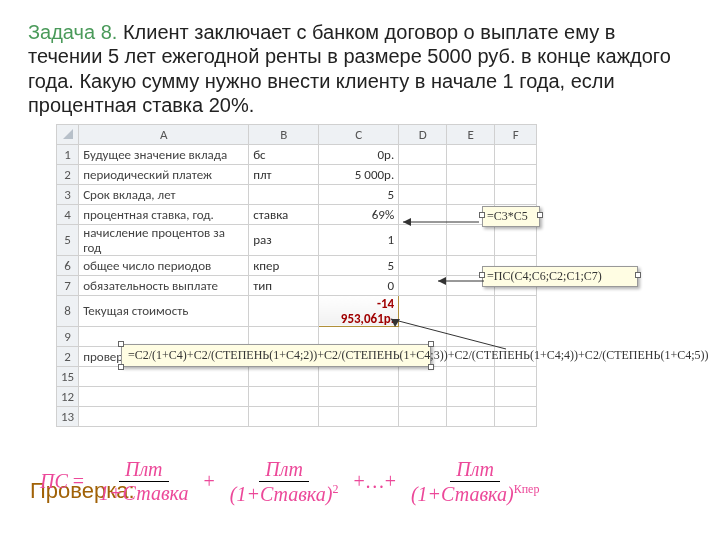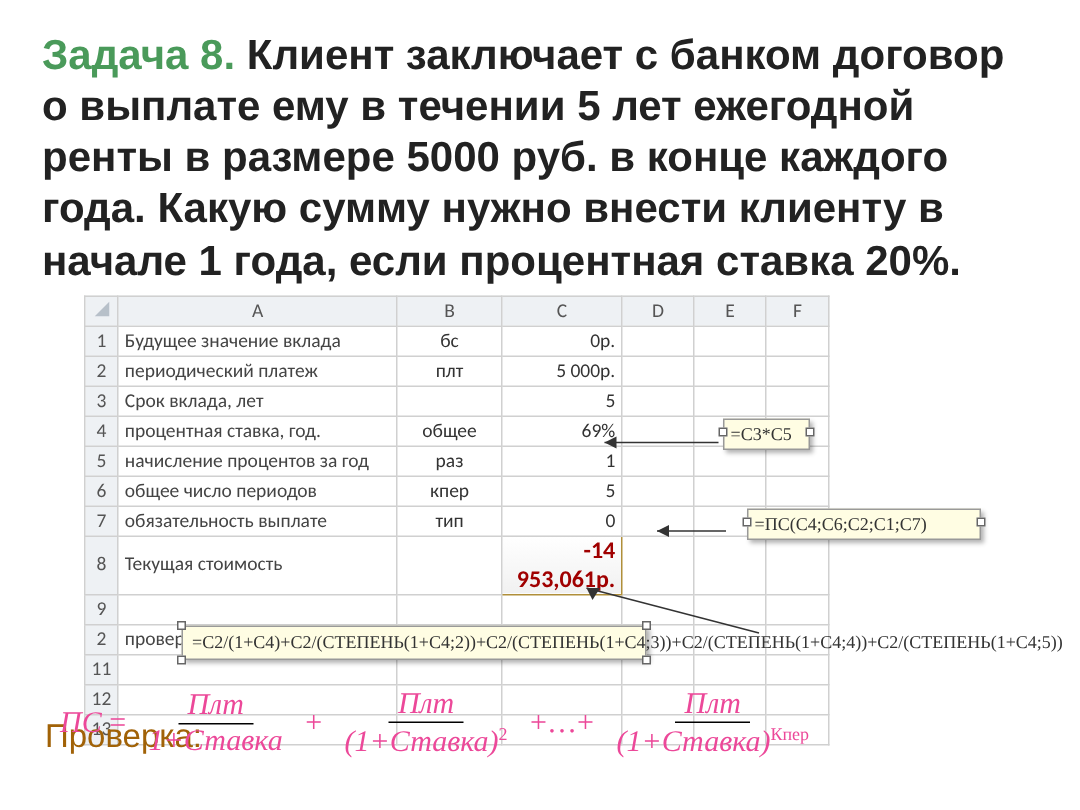--- a/index.html
+++ b/index.html
@@ -8,24 +8,23 @@
     width: 720px;
     height: 540px;
     background: #fff;
     font-family: Arial, sans-serif;
     overflow: hidden;
     position: relative;
   }
   .slide { padding: 20px 28px 10px 28px; }
   .title-text {
     font-family: "Century Gothic", Arial, sans-serif;
-    font-size: 28px;
+    font-size: 20px;
     line-height: 1.22;
     color: #222;
-    font-weight: bold;
   }
   .task-no { color: #4a9a5a; }
   .sheet-wrap { margin: 6px 12px 0 28px; position: relative; }
   table.sheet {
     border-collapse: collapse;
     font-family: Calibri, Arial, sans-serif;
     font-size: 13px;
     color: #333;
   }
   table.sheet th, table.sheet td {
@@ -40,49 +39,49 @@
     color: #555;
     font-weight: normal;
     text-align: center;
   }
   table.sheet th.rowhdr {
     background: #eef1f4;
     text-align: center;
     width: 22px;
     color: #555;
   }
-  table.sheet td.colA { width: 186px; color:#444; }
-  table.sheet td.colB { width: 70px; text-align: center; }
+  table.sheet td.colA { width: 170px; color:#444; }
+  table.sheet td.colB { width: 70px; }
   table.sheet td.colC { width: 80px; text-align: right; }
   table.sheet td.colD { width: 48px; }
   table.sheet td.colE { width: 48px; }
   table.sheet td.colF { width: 42px; }
   .hlcell {
     background: linear-gradient(#fff,#f1f1f1) !important;
     border: 1px solid #b08f3a !important;
     font-weight: bold;
-    font-size: 16px;
+    font-size: 13px;
     color: #a00000;
     text-align: right;
   }
   .callout {
     position: absolute;
     background: #fffde3;
     border: 1px solid #999;
     box-shadow: 2px 2px 3px rgba(0,0,0,.3);
     font-family: Liberation Serif, serif;
     font-size: 12px;
     padding: 3px 6px;
     color: #333;
   }
   .callout .handle {
     position:absolute; width:6px; height:6px; background:#fff; border:1px solid #666;
   }
   .co1 { top: 82px; left: 426px; width: 58px; padding:2px 4px; }
-  .co2 { top: 142px; left: 426px; width: 156px; padding:2px 4px;margin-left:16px; }
+  .co2 { top: 142px; left: 426px; width: 156px; padding:2px 4px; }
   .co3 { top: 220px; left: 65px; width: 310px; line-height:1.25; }
   .arrow-svg { position:absolute; pointer-events:none; }
   .check-label {
     position: absolute;
     left: 30px; top: 478px;
     font-family: "Century Gothic", Arial, sans-serif;
     font-size: 22px;
     color: #a16207;
   }
   .formula {
@@ -149,21 +148,21 @@
             <td class="colA">Срок вклада, лет</td>
             <td class="colB"></td>
             <td class="colC">5</td>
             <td class="colD"></td>
             <td class="colE"></td>
             <td class="colF"></td>
           </tr>
           <tr>
             <th class="rowhdr">4</th>
             <td class="colA">процентная ставка, год.</td>
-            <td class="colB">общее</td>
+            <td class="colB">ставка</td>
             <td class="colC">69%</td>
             <td class="colD"></td>
             <td class="colE"></td>
             <td class="colF"></td>
           </tr>
           <tr>
             <th class="rowhdr">5</th>
             <td class="colA">начисление процентов за год</td>
             <td class="colB">раз</td>
             <td class="colC">1</td>
@@ -210,21 +209,21 @@
           <tr>
             <th class="rowhdr">2</th>
             <td class="colA">проверка</td>
             <td class="colB"></td>
             <td class="colC">14 953,061р.</td>
             <td class="colD"></td>
             <td class="colE"></td>
             <td class="colF"></td>
           </tr>
           <tr>
-            <th class="rowhdr">11</th>
+            <th class="rowhdr">15</th>
             <td class="colA"></td>
             <td class="colB"></td>
             <td class="colC"></td>
             <td class="colD"></td>
             <td class="colE"></td>
             <td class="colF"></td>
           </tr>
           <tr>
             <th class="rowhdr">12</th>
             <td class="colA"></td>

